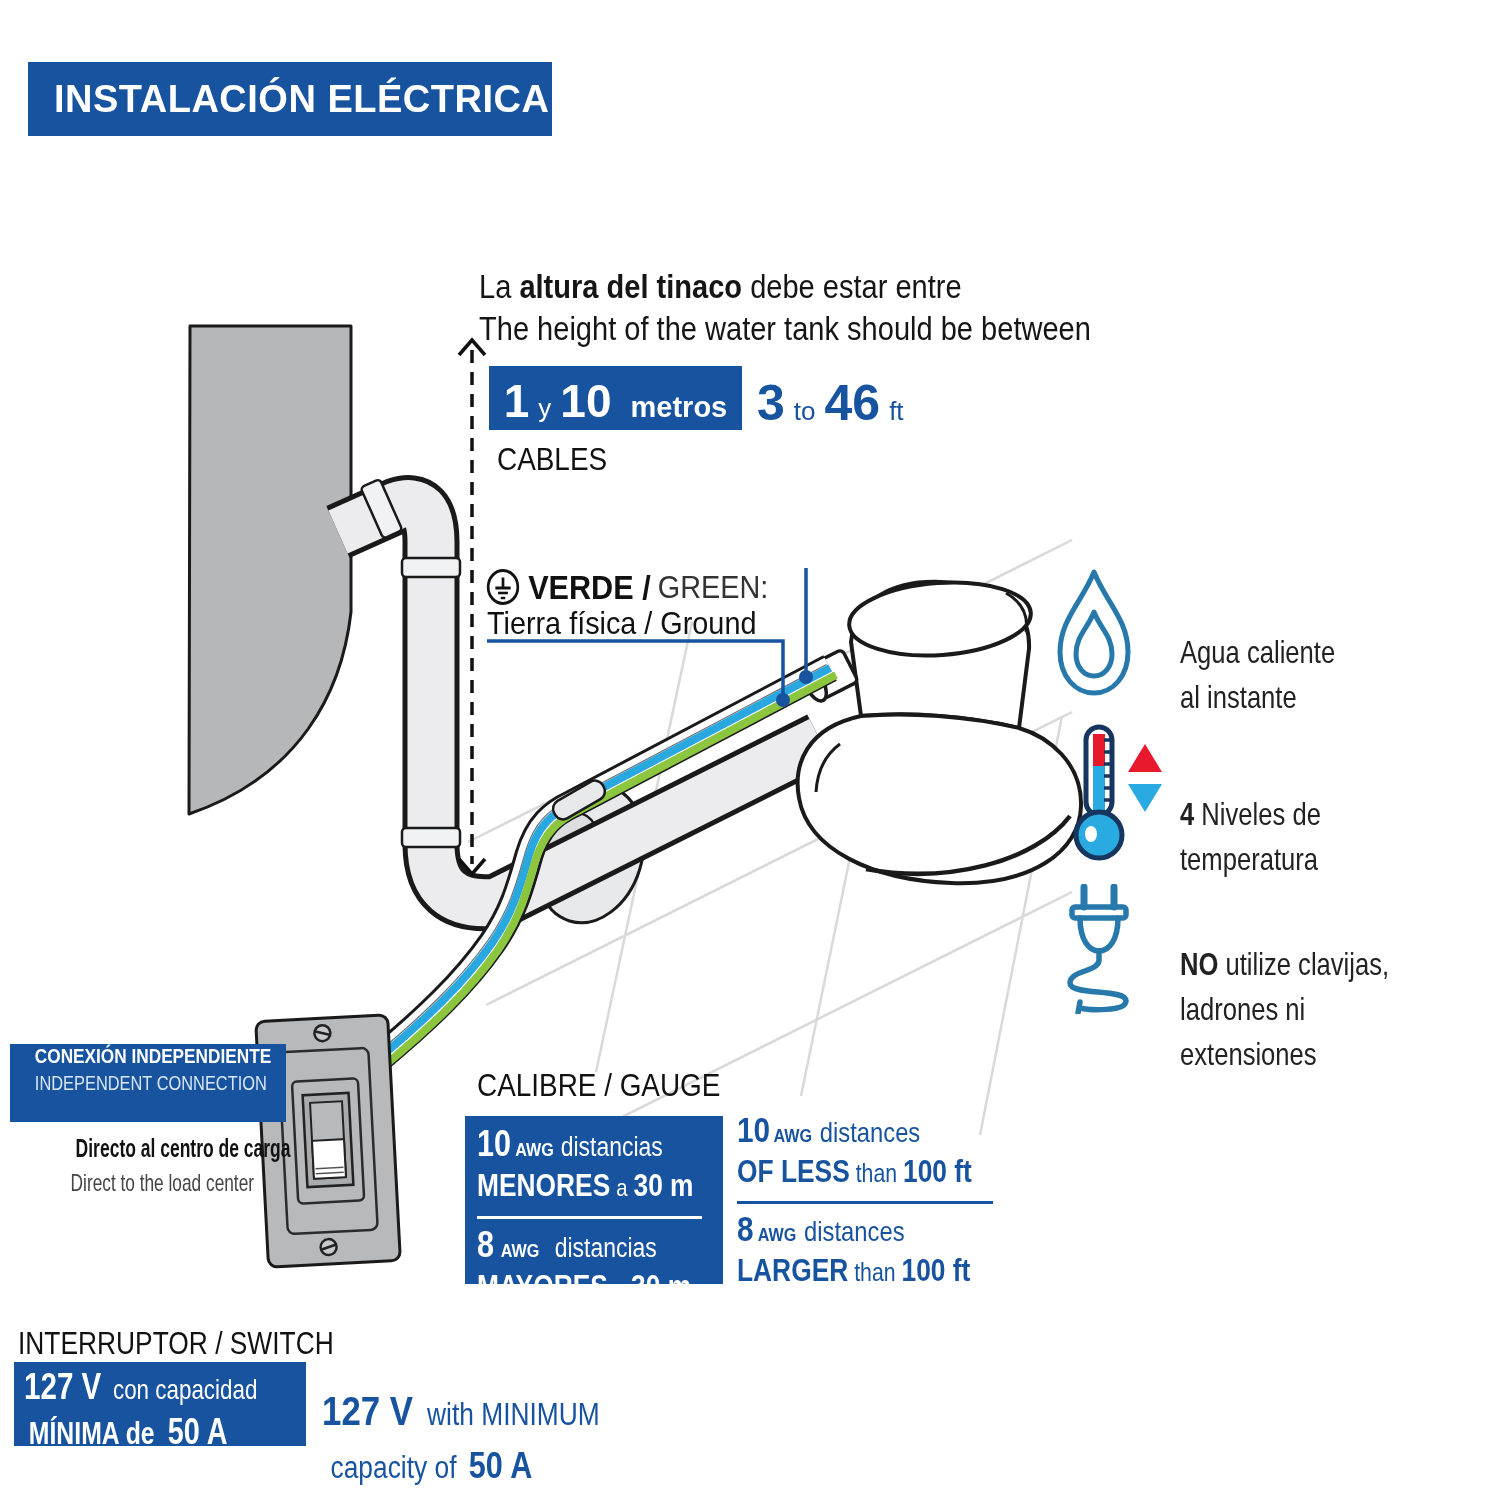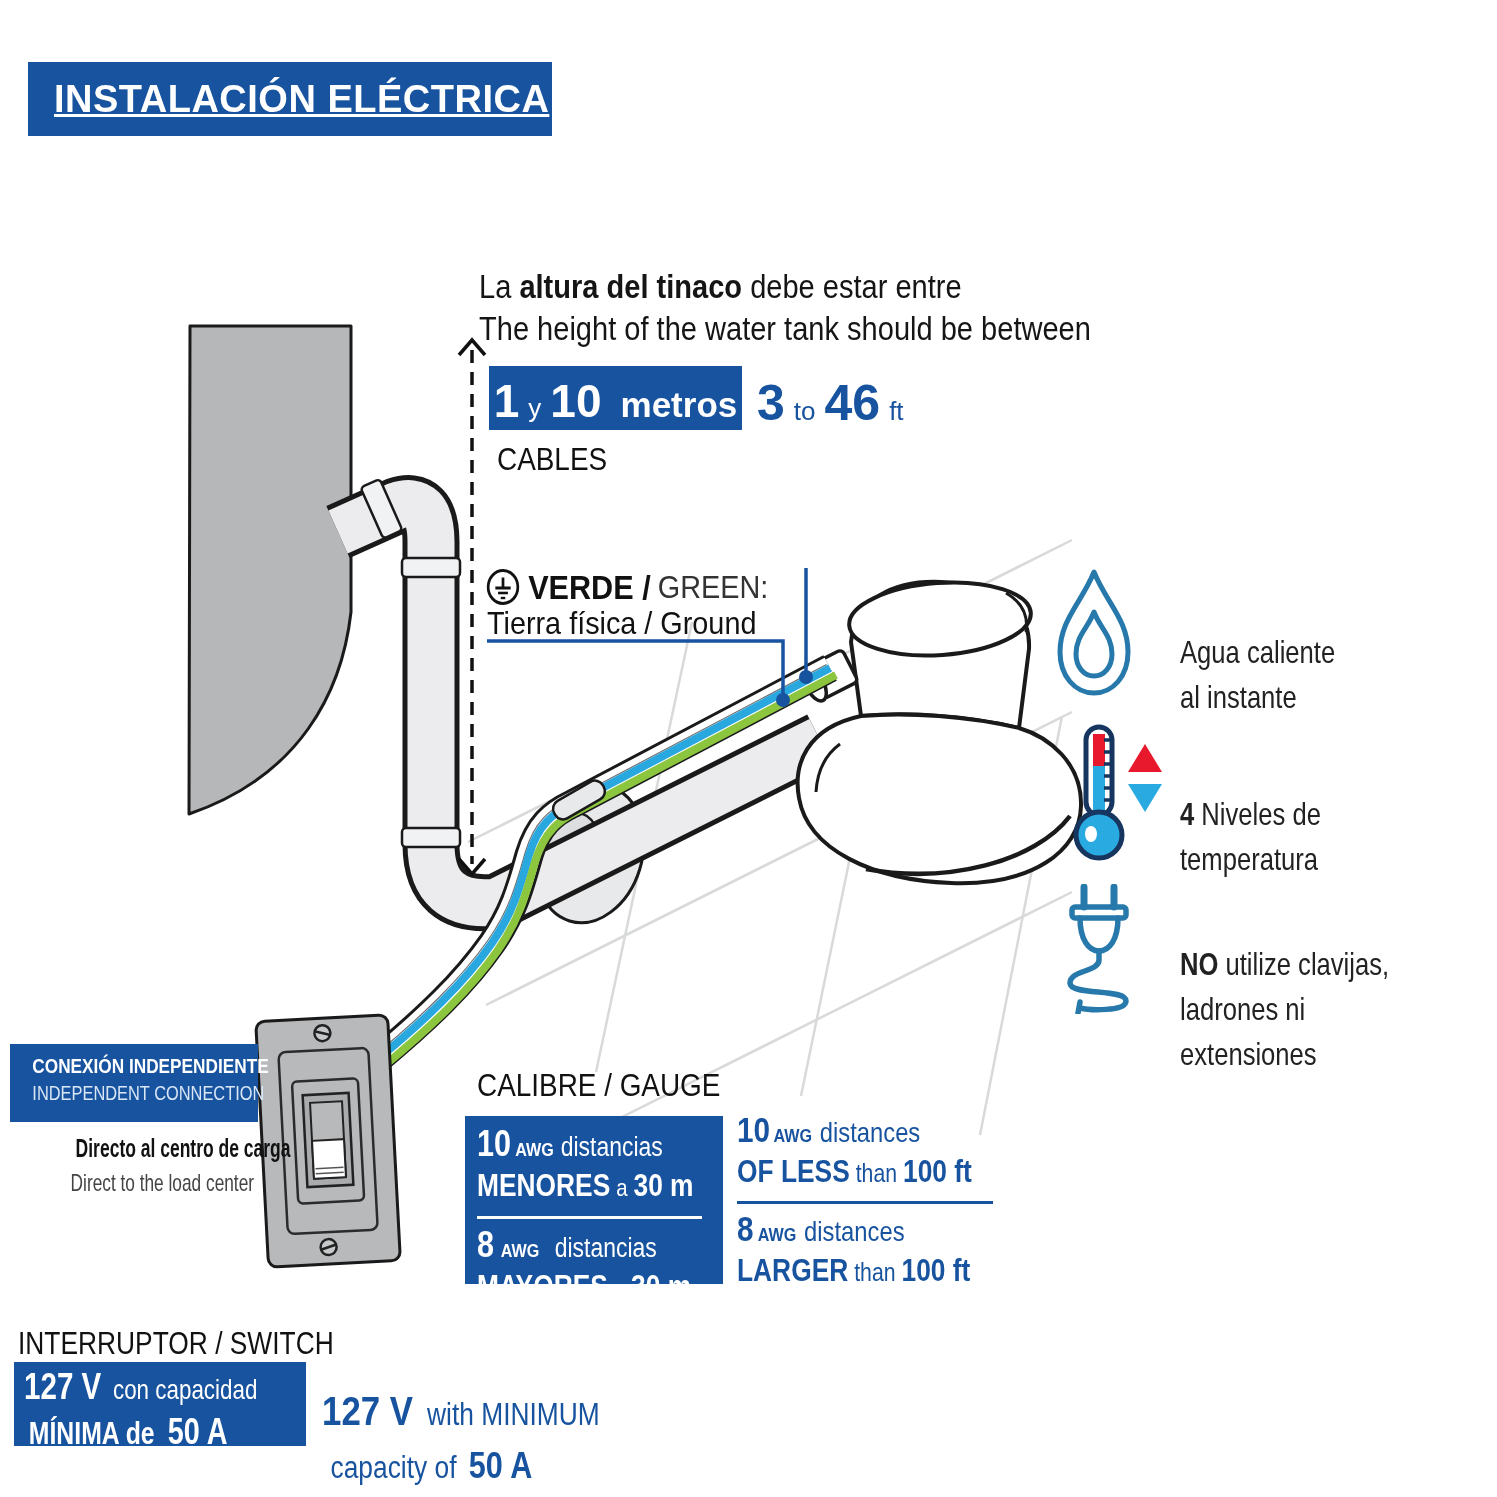--- a/index.html
+++ b/index.html
@@ -6,21 +6,21 @@
   #stage{position:relative;width:1497px;height:1497px;background:#fff;overflow:hidden;
          font-family:"Liberation Sans",sans-serif;color:#1a1a1a;}
   .abs{position:absolute;}
   .b{font-weight:bold;}
   .nw{white-space:nowrap;}
   .bluebox{background:#17539f;color:#fff;box-sizing:border-box;}
   .blue{color:#17539f;}
   .lb{color:#d8e6f6;}
   #diagram{position:absolute;left:0;top:0;}
   .banner{display:flex;align-items:center;padding-left:26px;font-weight:bold;
-          font-size:38px;letter-spacing:.5px;text-decoration:underline;}
+          font-size:38px;letter-spacing:.5px;}
   .ftext{font-size:32px;line-height:45px;color:#222;white-space:pre-line;
          transform:scaleX(.8);transform-origin:left top;}
   .scl{transform-origin:left top;white-space:nowrap;}
   .gentry{transform:scaleX(.85);transform-origin:left top;white-space:nowrap;}
   .gl1{line-height:36px;}
   .gl2{line-height:34px;}
 </style>
 </head>
 <body>
 
@@ -115,21 +115,21 @@
 
   <div class="abs scl" style="left:479px;top:266px;font-size:33px;line-height:42px;color:#151515;transform:scaleX(.88);">
     <div><span>La</span> <span class="b">altura del tinaco</span> <span>debe estar entre</span></div>
     <div>The height of the water tank should be between</div>
   </div>
 
   <div class="abs bluebox" style="left:489px;top:366px;width:253px;height:64px;display:flex;align-items:baseline;justify-content:center;gap:9px;padding-top:8px;">
     <span class="b" style="font-size:46px;">1</span>
     <span style="font-size:26px;">y</span>
     <span class="b" style="font-size:46px;">10</span>
-    <span class="b" style="font-size:35px;margin-left:10px;">metros</span>
+    <span class="b" style="font-size:29px;margin-left:10px;">metros</span>
   </div>
 
   <div class="abs blue" style="left:757px;top:366px;height:64px;display:flex;align-items:baseline;gap:9px;padding-top:8px;">
     <span class="b" style="font-size:50px;">3</span>
     <span style="font-size:26px;">to</span>
     <span class="b" style="font-size:50px;">46</span>
     <span style="font-size:26px;">ft</span>
   </div>
 
   <div class="abs scl" style="left:497px;top:442px;font-size:31px;color:#111;transform:scaleX(.9);">CABLES</div>
@@ -181,21 +181,21 @@
       <path d="M22,34 C22,56 31,67 41,67 C51,67 60,56 60,34"></path>
       <path d="M41,67 L41,76 C41,88 12,86 12,99 C12,112 68,104 68,117 C68,128 30,126 22,124"></path>
       <path d="M22,118 l-2,11"></path>
     </g>
   </svg>
   <div class="abs ftext" style="left:1180px;top:897px;">
     <span class="b">NO</span><span> utilize clavijas,
 ladrones ni extensiones</span>
   </div>
 
-  <div class="abs bluebox" style="left:10px;top:1044px;width:248px;height:78px;padding-top:10px;text-align:center;">
+  <div class="abs bluebox" style="left:10px;top:1044px;width:276px;height:78px;text-align:center;">
     <div class="b nw" style="font-size:21px;transform:scaleX(.82);">CONEXIÓN INDEPENDIENTE</div>
     <div class="lb nw" style="font-size:20px;margin-top:4px;transform:scaleX(.82);">INDEPENDENT CONNECTION</div>
   </div>
   <div class="abs" style="left:0;top:1134px;width:252px;text-align:right;">
     <div class="b nw" style="font-size:25px;color:#111;transform:scaleX(.7);transform-origin:right top;">Directo al centro de carga</div>
     <div class="nw" style="font-size:24px;color:#444;margin-top:6px;transform:scaleX(.72);transform-origin:right top;">Direct to the load center</div>
   </div>
 
   <div class="abs scl" style="left:477px;top:1068px;font-size:31px;color:#111;transform:scaleX(.9);">CALIBRE / GAUGE</div>
 

